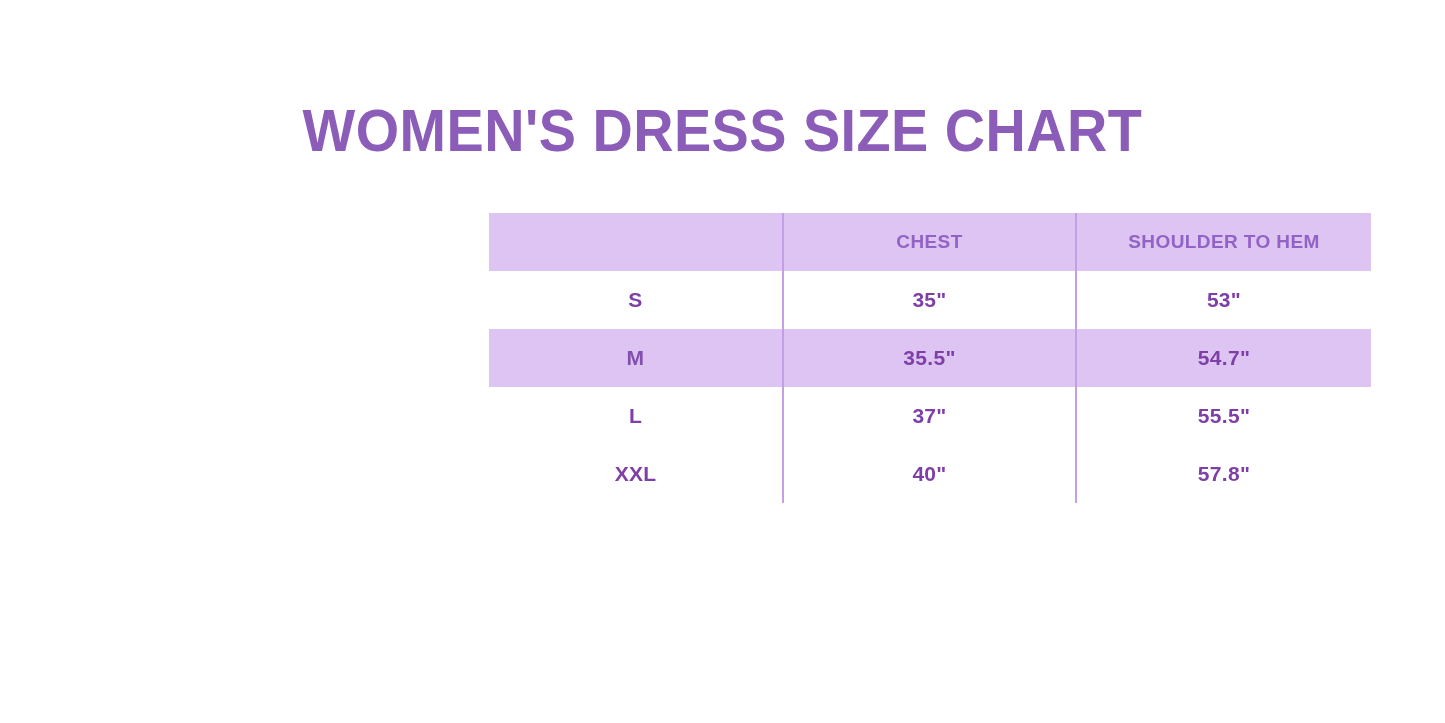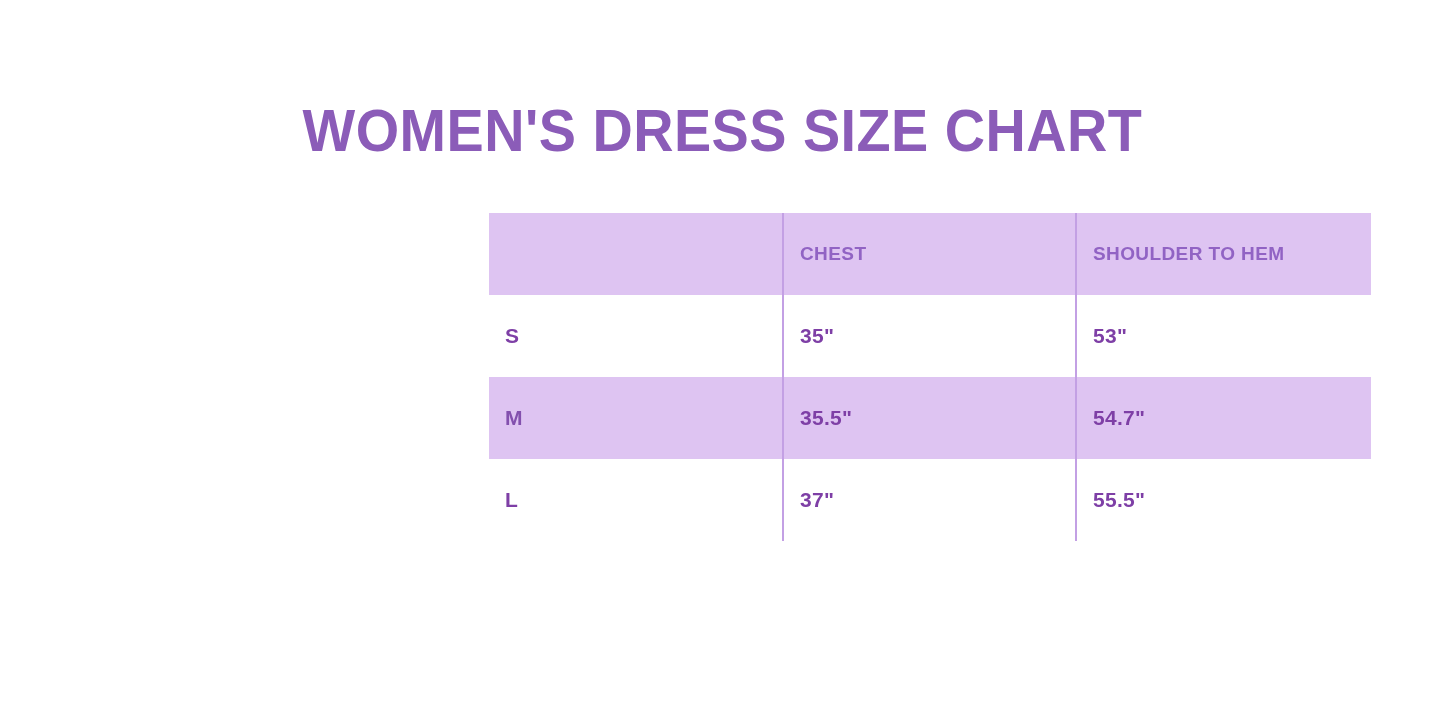--- a/index.html
+++ b/index.html
@@ -55,22 +55,22 @@
     table-layout: fixed;
   }
 
   table.size-table col.c-size { width: 294px; }
   table.size-table col.c-chest { width: 293px; }
   table.size-table col.c-hem  { width: 295px; }
 
   table.size-table th,
   table.size-table td {
     height: 50px;
-    padding: 16px;
-    text-align: left;
+    padding: 4px;
+    text-align: center;
     vertical-align: middle;
     font-family: "Liberation Sans Narrow", "Liberation Sans", sans-serif;
     font-weight: bold;
     white-space: nowrap;
     margin-left: 28px;
   }
 
   
   table.size-table th.div-left,
   table.size-table td.div-left {
@@ -134,17 +134,22 @@
         <tr class="band-shaded">
           <td class="size-cell">M</td>
           <td class="div-left">35.5"</td>
           <td class="div-left">54.7"</td>
         </tr>
         <tr class="band-plain">
           <td class="size-cell">L</td>
           <td class="div-left">37"</td>
           <td class="div-left">55.5"</td>
         </tr>
+        <tr class="band-plain">
+          <td class="size-cell">XXL</td>
+          <td class="div-left">40"</td>
+          <td class="div-left">57.8"</td>
+        </tr>
       </tbody>
     </table>
   </div>
 
 </div>
 
 </body></html>

